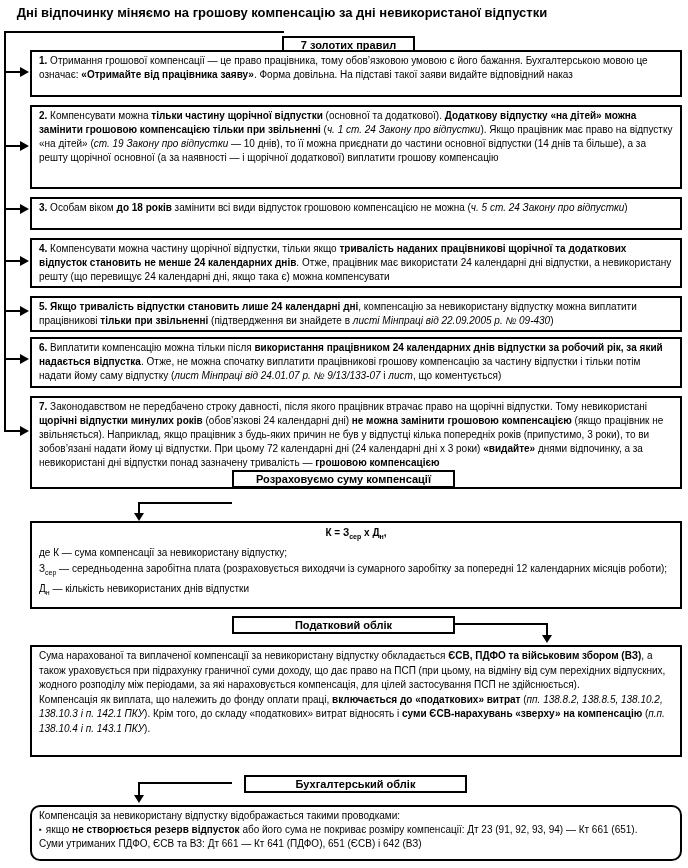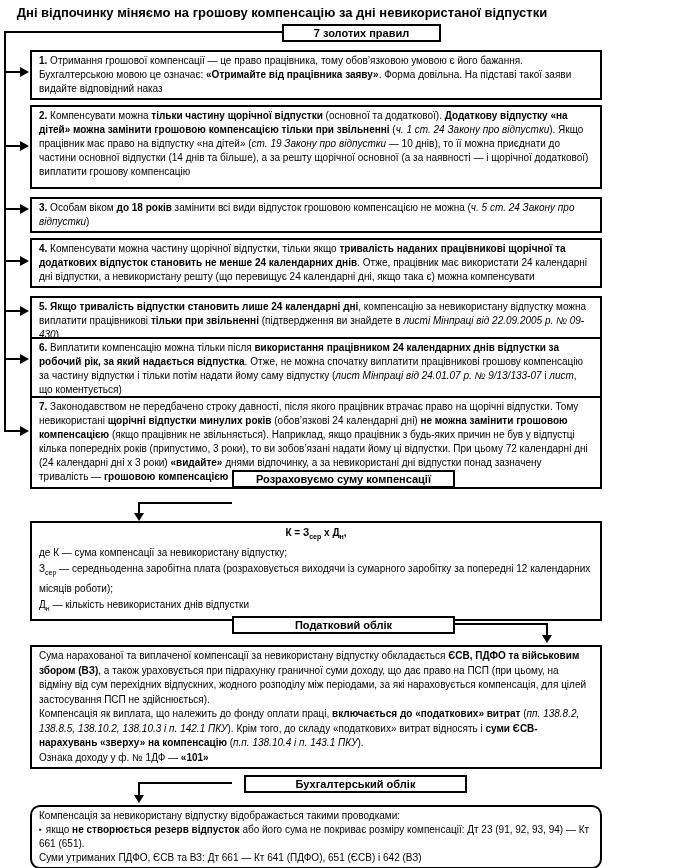--- a/index.html
+++ b/index.html
@@ -15,21 +15,21 @@
   }
   .hline{position:absolute;height:2px;background:#000;}
   .vline{position:absolute;width:2px;background:#000;}
   .arr-r{position:absolute;width:0;height:0;border-top:5px solid transparent;border-bottom:5px solid transparent;border-left:9px solid #000;}
   .arr-d{position:absolute;width:0;height:0;border-left:5px solid transparent;border-right:5px solid transparent;border-top:8px solid #000;}
   .label-box{
     position:absolute;border:2px solid #000;background:#fff;text-align:center;
     font-weight:bold;font-size:11px;line-height:13px;padding-top:1px;height:18px;
   }
   .box{
-    position:absolute;left:30px;width:572px;border:2px solid #000;background:#fff;
+    position:absolute;left:30px;width:652px;border:2px solid #000;background:#fff;
     font-size:10px;padding:2px 7px;
   }
   .rule{line-height:14px;}
   .body-box{line-height:15px;}
   .para{margin:0;}
   .center{text-align:center;}
   .b{font-weight:bold;}
   .i{font-style:italic;}
   .sub{font-size:7px;vertical-align:-3px;}
   .bullet{font-size:8px;margin-right:4px;vertical-align:1px;}
@@ -55,21 +55,21 @@
   <div class="arr-r" style="left:20px;top:204px"></div>
   <div class="hline" style="left:4px;top:260px;width:18px"></div>
   <div class="arr-r" style="left:20px;top:256px"></div>
   <div class="hline" style="left:4px;top:310px;width:18px"></div>
   <div class="arr-r" style="left:20px;top:306px"></div>
   <div class="hline" style="left:4px;top:358px;width:18px"></div>
   <div class="arr-r" style="left:20px;top:354px"></div>
   <div class="hline" style="left:4px;top:430px;width:18px"></div>
   <div class="arr-r" style="left:20px;top:426px"></div>
 
-  <div class="label-box" style="left:282px;top:24px;width:159px">
+  <div class="label-box" style="left:282px;top:36px;width:133px">
     <span>7 золотих правил</span>
   </div>
 
   <div class="box rule" style="top:50px;min-height:47px">
       <div class="para"><span class="b">1.</span><span> Отримання грошової компенсації — це право працівника, тому обов’язковою умовою є його бажання. Бухгалтерською мовою це означає: </span><span class="b">«Отримайте від працівника заяву»</span><span>. Форма довільна. На підставі такої заяви видайте відповідний наказ</span></div>
     </div>
   <div class="box rule" style="top:105px;min-height:84px">
       <div class="para"><span class="b">2.</span><span> Компенсувати можна </span><span class="b">тільки частину щорічної відпустки</span><span> (основної та додаткової). </span><span class="b">Додаткову відпустку «на дітей» можна замінити грошовою компенсацією тільки при звільненні</span><span> (</span><span class="i">ч. 1 ст. 24 Закону про відпустки</span><span>). Якщо працівник має право на відпустку «на дітей» (</span><span class="i">ст. 19 Закону про відпустки</span><span> — 10 днів), то її можна приєднати до частини основної відпустки (14 днів та більше), а за решту щорічної основної (а за наявності — і щорічної додаткової) виплатити грошову компенсацію</span></div>
     </div>
   <div class="box rule" style="top:197px;min-height:33px">
@@ -103,21 +103,20 @@
 
   <div class="hline" style="left:455px;top:623px;width:93px"></div>
   <div class="vline" style="left:546px;top:623px;height:13px"></div>
   <div class="arr-d" style="left:542px;top:635px"></div>
   <div class="label-box" style="left:232px;top:616px;width:223px">
     <span>Податковий облік</span>
   </div>
   <div class="box body-box" id="tax-box" style="top:645px;min-height:112px">
       <div class="para"><span>Сума нарахованої та виплаченої компенсації за невикористану відпустку обкладається </span><span class="b">ЄСВ, ПДФО та військовим збором (ВЗ)</span><span>, а також ураховується при підрахунку граничної суми доходу, що дає право на ПСП (при цьому, на відміну від сум перехідних відпускних, жодного розподілу між періодами, за які нараховується компенсація, для цілей застосування ПСП не здійснюється).</span></div>
       <div class="para"><span>Компенсація як виплата, що належить до фонду оплати праці, </span><span class="b">включається до «податкових» витрат</span><span> (</span><span class="i">пп. 138.8.2, 138.8.5, 138.10.2, 138.10.3 і п. 142.1 ПКУ</span><span>). Крім того, до складу «податкових» витрат відносять і </span><span class="b">суми ЄСВ-нарахувань «зверху» на компенсацію</span><span> (</span><span class="i">п.п. 138.10.4 і п. 143.1 ПКУ</span><span>).</span></div>
-      <div class="para"><span>Ознака доходу у ф. № 1ДФ — </span><span class="b">«101»</span></div>
     </div>
 
   <div class="hline" style="left:138px;top:782px;width:94px"></div>
   <div class="vline" style="left:138px;top:782px;height:14px"></div>
   <div class="arr-d" style="left:134px;top:795px"></div>
   <div class="label-box" style="left:244px;top:775px;width:223px">
     <span>Бухгалтерський облік</span>
   </div>
   <div class="box body-box" id="acct-box" style="top:805px;min-height:56px">
       <div class="para"><span>Компенсація за невикористану відпустку відображається такими проводками:</span></div>

